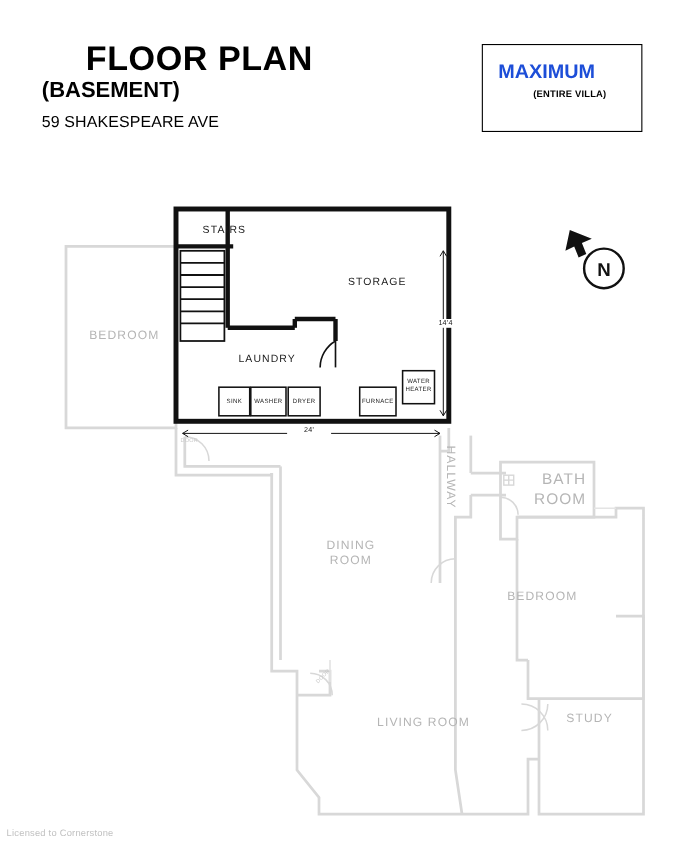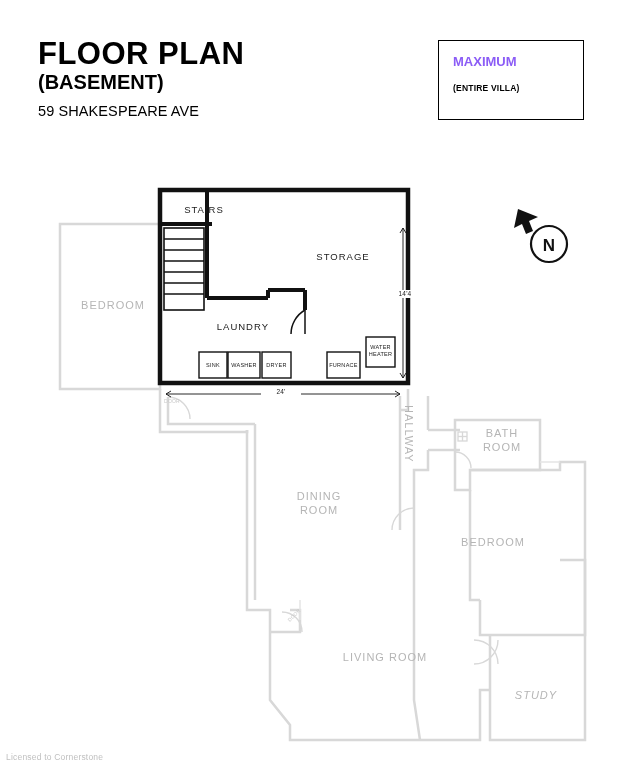--- a/index.html
+++ b/index.html
@@ -22,20 +22,21 @@
     left: 38px;
     top: 38px;
     width: 380px;
   }
   .title-main {
     font-size: 31px;
     font-weight: bold;
     letter-spacing: 0.5px;
     line-height: 1.0;
     color: #000;
+    margin-left: 40px;
   }
   .title-sub {
     font-size: 20px;
     font-weight: bold;
     line-height: 1.35;
     color: #000;
   }
   .addr {
     font-size: 14.5px;
     font-weight: normal;
@@ -50,31 +51,32 @@
     position: absolute;
     left: 438px;
     top: 40px;
     width: 146px;
     height: 80px;
     border: 1.5px solid #000;
     box-sizing: border-box;
     padding: 13px 0 0 14px;
   }
   .occ-line {
-    font-size: 13px;
+    font-size: 18px;
     font-weight: bold;
     line-height: 1.25;
-    color: #8b5cf6;
+    color: #1d4ed8;
   }
   .occ-note {
     font-size: 8.5px;
     font-weight: bold;
     color: #000;
-    margin-top: 13px;
+    margin-top: 3px;
     letter-spacing: 0.2px;
+    text-align: center;
   }
 
   
   .plan {
     position: absolute;
     left: 0;
     top: 0;
     width: 634px;
     height: 768px;
     pointer-events: none;
@@ -272,28 +274,28 @@
 
 <div class="lbl lbl-dark" style="left:199px; top:321px; width:70px;text-align:right;">LAUNDRY</div>
 
 <div class="lbl lbl-grey" style="left:78px; top:299px; width:70px;">BEDROOM</div>
 
 <div class="lbl lbl-grey" style="left:288px; top:490px; width:62px;">DINING
 ROOM</div>
 
 <div class="lbl lbl-grey" style="left:395px; top:405px; width:20px; writing-mode:vertical-rl; letter-spacing:1px;">HALLWAY</div>
 
-<div class="lbl lbl-grey" style="left:471px; top:427px; width:62px; font-size:11px;">BATH
+<div class="lbl lbl-grey" style="left:471px; top:427px; width:62px; font-size:14px;text-align:right;">BATH
 ROOM</div>
 
 <div class="lbl lbl-grey" style="left:458px; top:536px; width:70px;">BEDROOM</div>
 
 <div class="lbl lbl-grey" style="left:340px; top:651px; width:90px;">LIVING ROOM</div>
 
-<div class="lbl lbl-grey" style="left:508px; top:689px; width:56px;font-style:italic;">STUDY</div>
+<div class="lbl lbl-grey" style="left:508px; top:647px; width:56px;">STUDY</div>
 
 <div class="lbl lbl-tiny" style="left:199px; top:362px; width:28px;">SINK</div>
 <div class="lbl lbl-tiny" style="left:228px; top:362px; width:32px;">WASHER</div>
 <div class="lbl lbl-tiny" style="left:262px; top:362px; width:29px;">DRYER</div>
 <div class="lbl lbl-tiny" style="left:327px; top:362px; width:33px;">FURNACE</div>
 <div class="lbl lbl-tiny" style="left:366px; top:344px; width:29px; line-height:1.35;">WATER
 HEATER</div>
 
 <div class="lbl lbl-dim" style="left:261px; top:388px; width:40px; background:#fff;">24'</div>
 <div class="lbl lbl-dim" style="left:392px; top:290px; width:26px; background:#fff;">14'4</div>

